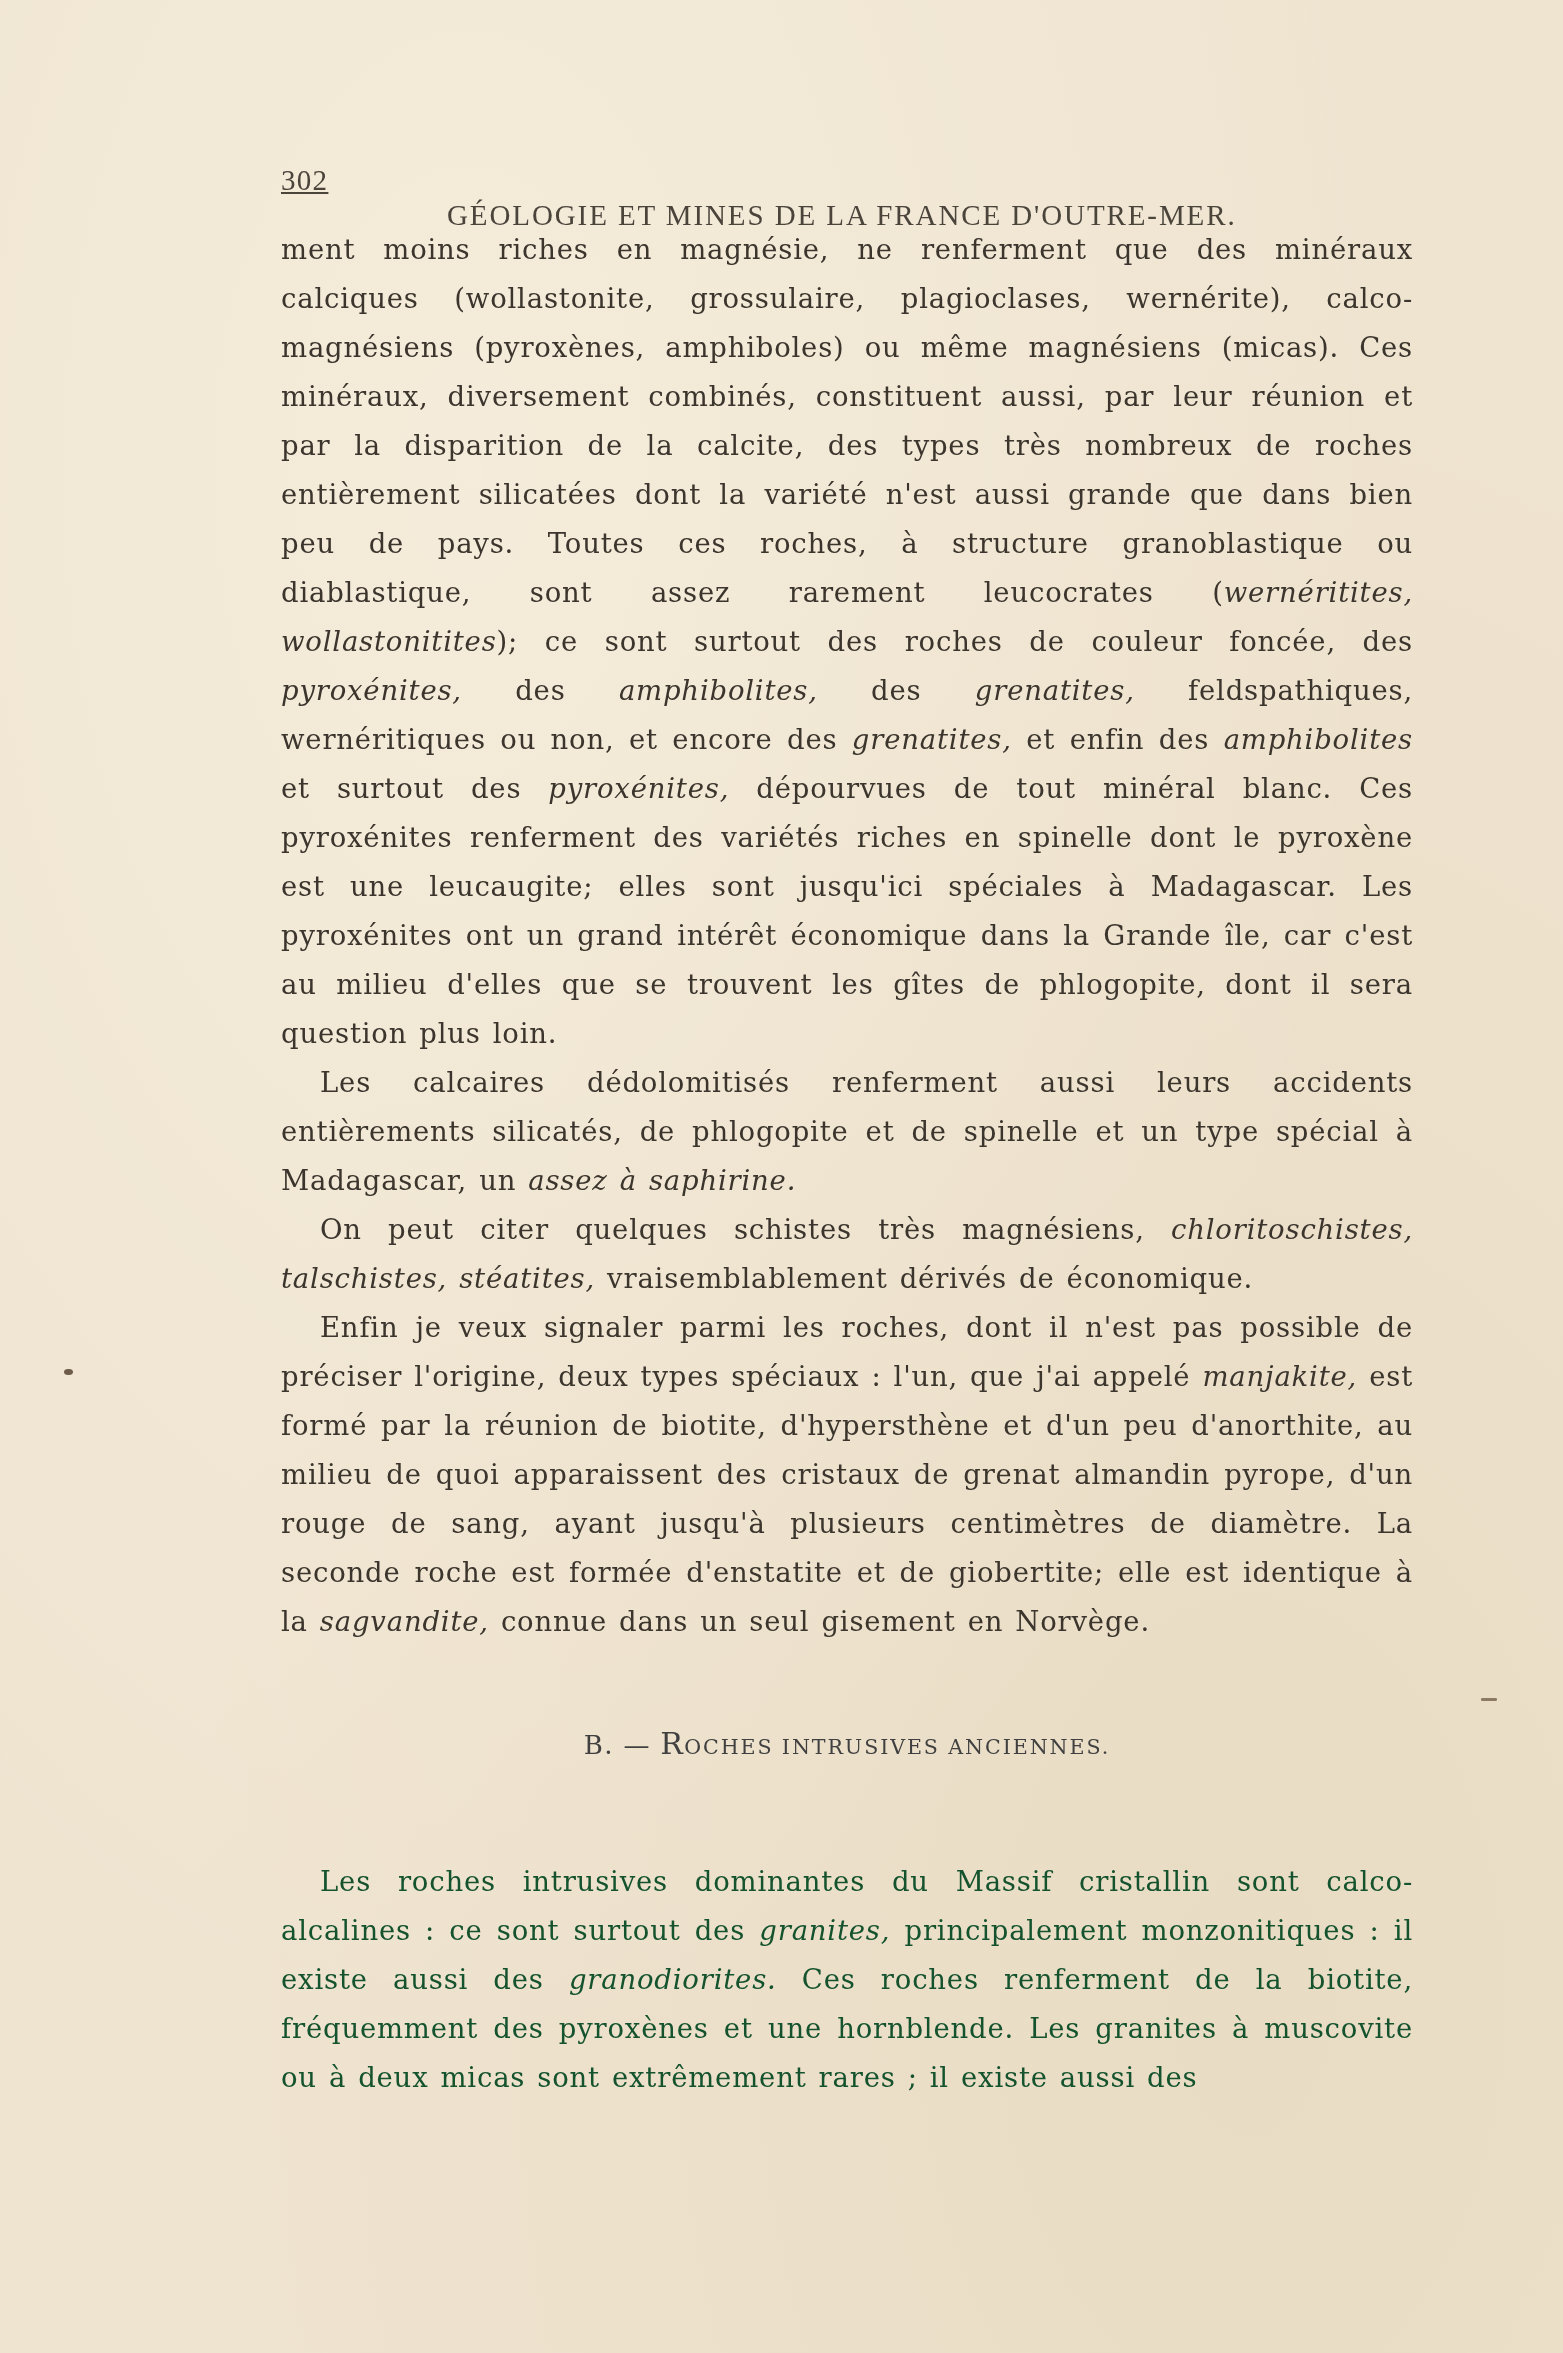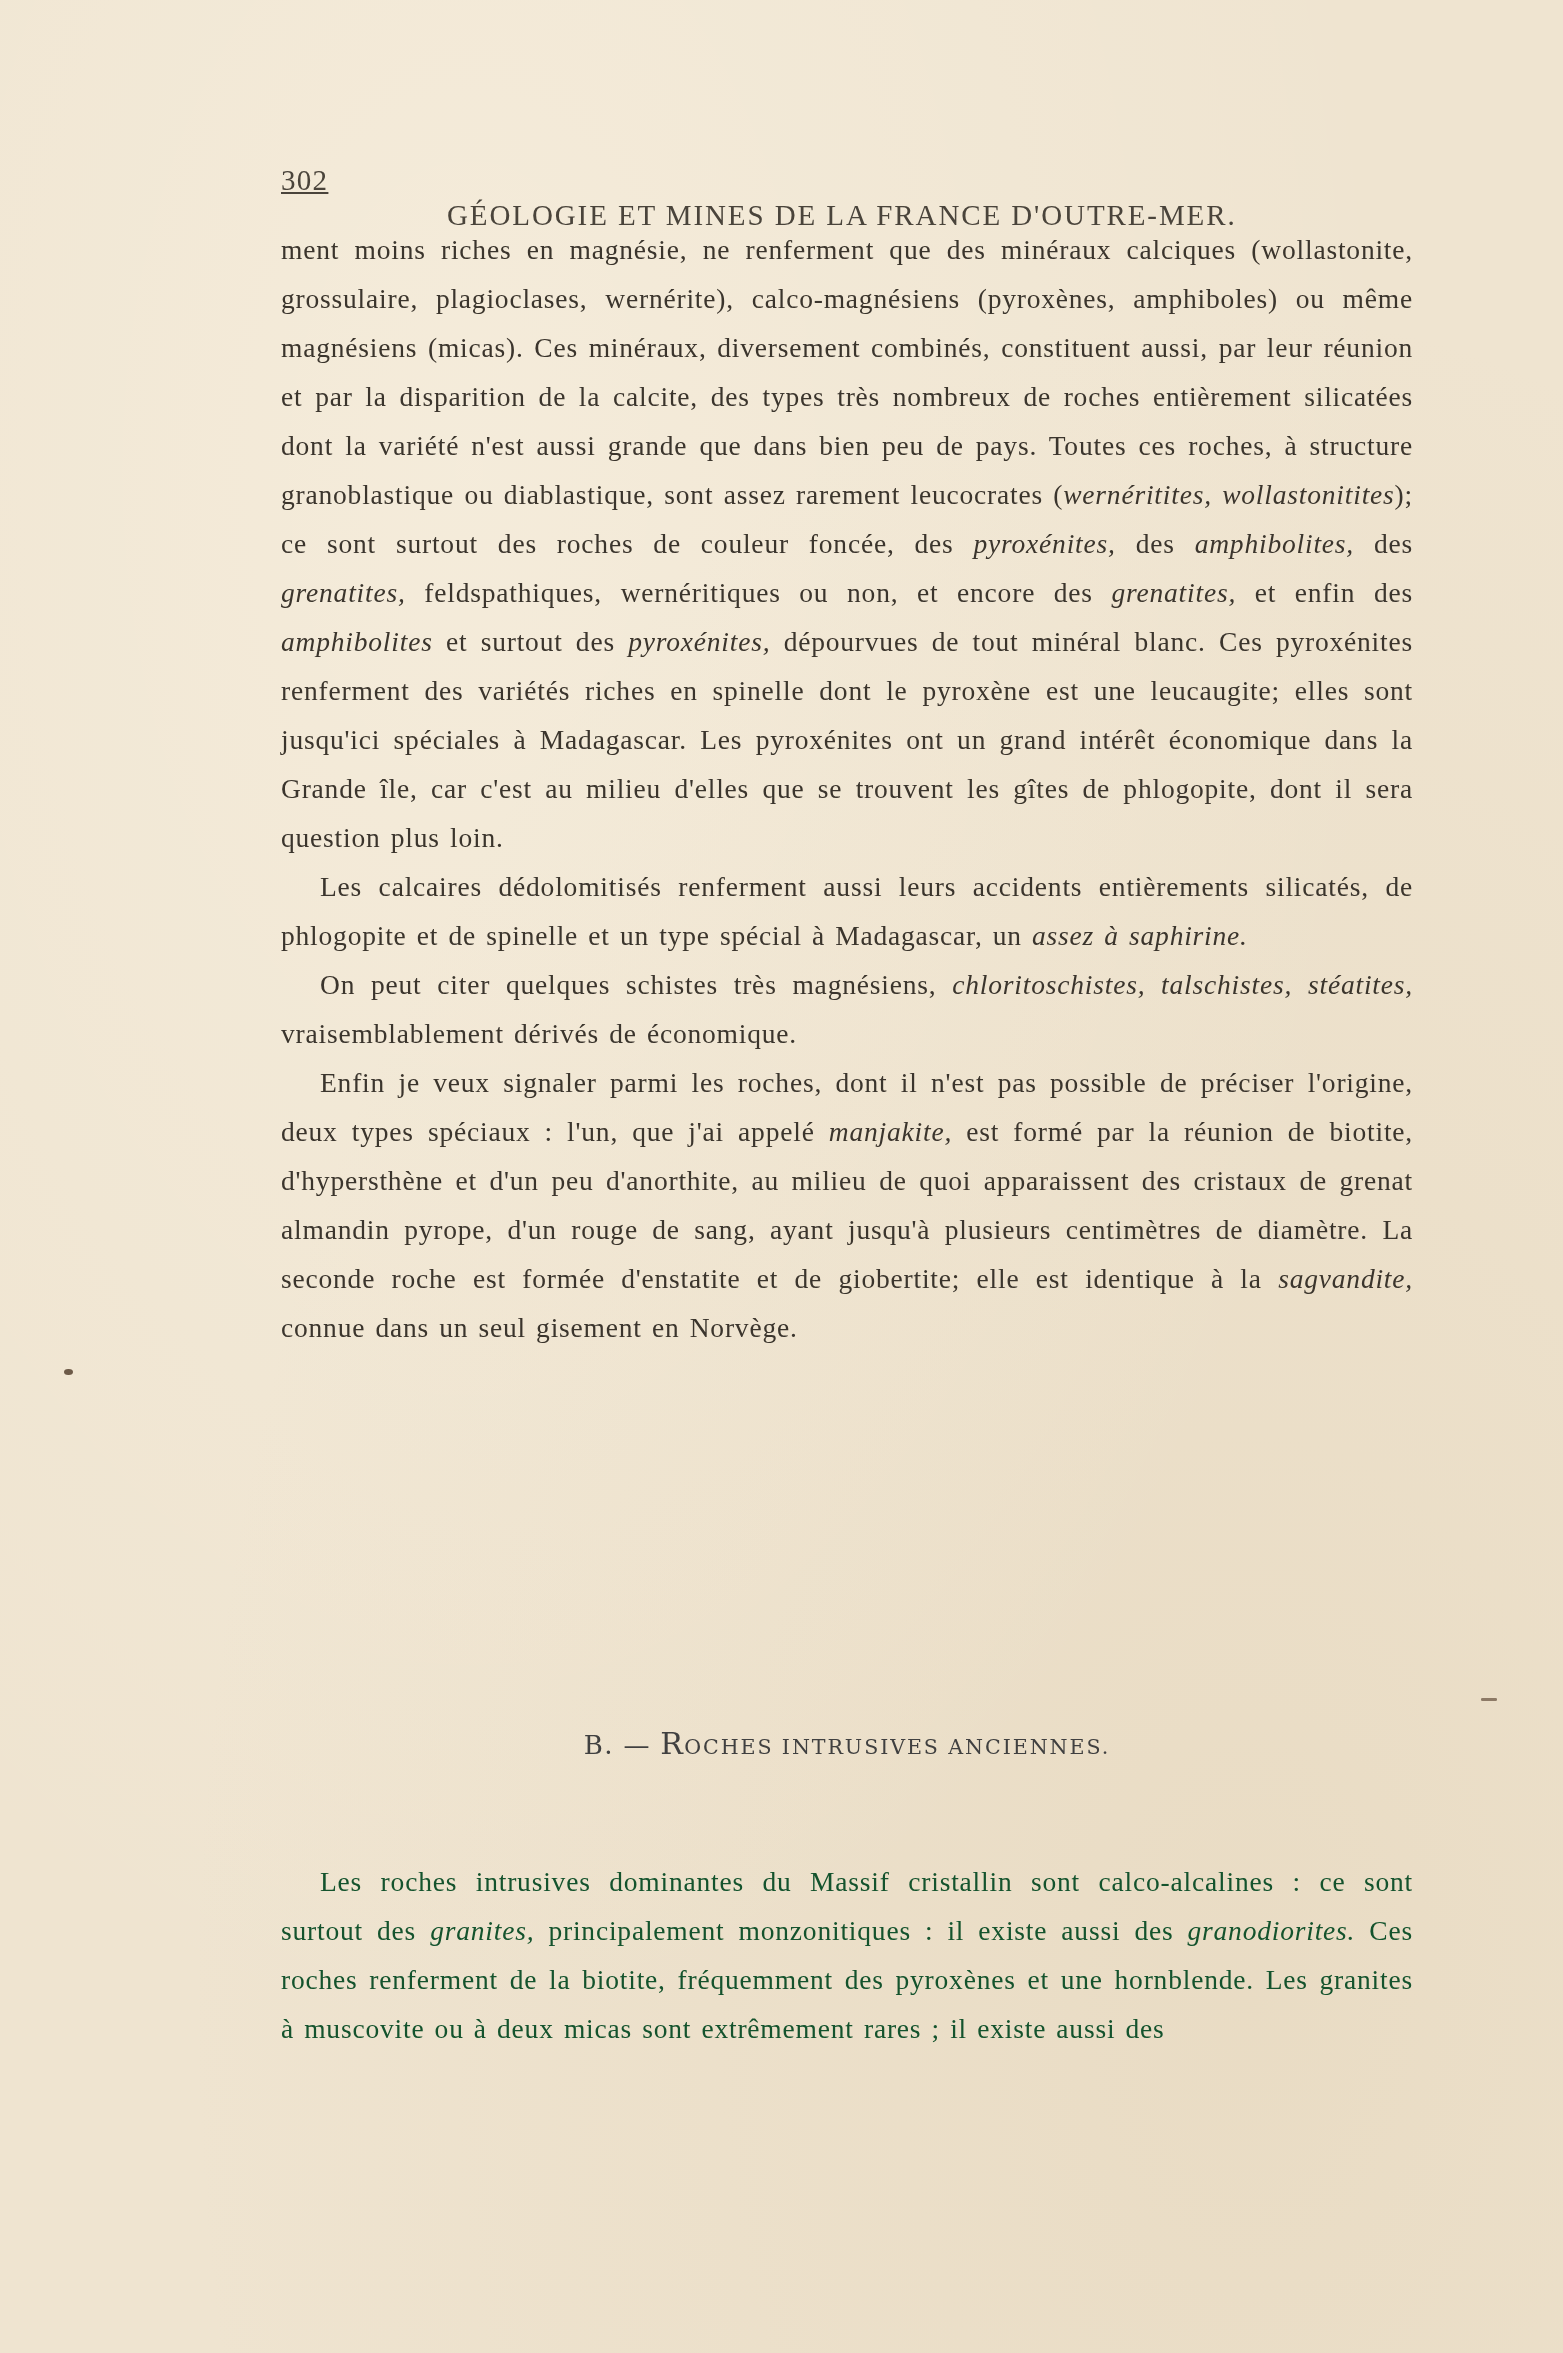--- a/index.html
+++ b/index.html
@@ -56,21 +56,20 @@
     font-size: 27.5px;
     line-height: 49px;
     text-align: justify;
     letter-spacing: 0.8px;
     word-spacing: 2.5px;
     color: #3b352d;
   }
   .para {
     margin: 0;
     text-indent: 0;
-    font-family: Liberation Serif, serif;
   }
   .para.indent {
     text-indent: 39px;
   }
   .it {
     font-style: italic;
   }
   .section-heading {
     position: absolute;
     left: 281px;

